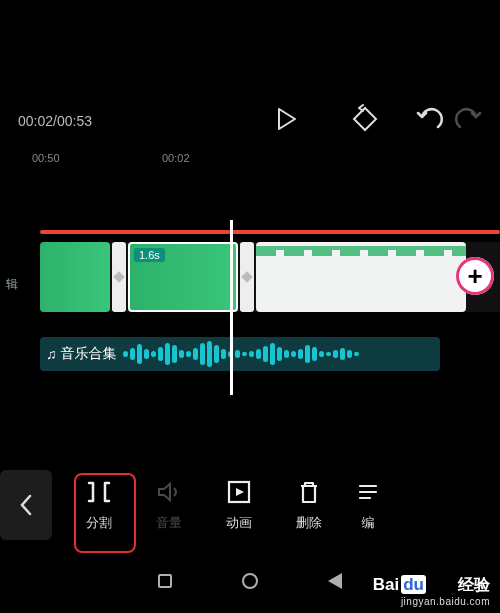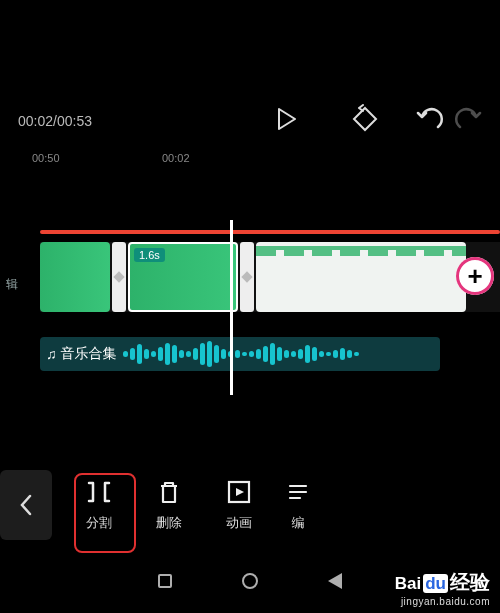--- a/index.html
+++ b/index.html
@@ -117,21 +117,21 @@
   .sq { width:14px; height:14px; border:2px solid #ccc; border-radius:2px; }
   .ci { width:16px; height:16px; border:2px solid #ccc; border-radius:50%; }
   .tr { width:0; height:0; border-top:8px solid transparent; border-bottom:8px solid transparent; border-right:14px solid #ccc; }
   
   .wm {
     position:absolute; right:10px; bottom:6px; text-align:right; color:#fff;
     font-family: Arial, sans-serif;
   }
   .wm .l1 { font-size: 17px; font-weight: bold; }
   .wm .l1 b { font-weight: 900; }
-  .wm .l1 .cn { font-size: 20px; }
+  .wm .l1 .cn { font-size: 16px; margin-left: 30px; }
   .wm .l2 { font-size: 10px; opacity:.85; letter-spacing:.5px; }
 </style>
 </head>
 <body>
 
 <div class="ctrl-bar">
   <div class="time">
     <span>00:02</span>/<span>00:53</span>
   </div>
   <div class="play">
@@ -231,34 +231,41 @@
   </div>
 
   <div class="tool">
     <svg viewBox="0 0 28 28">
       <path d="M8 5 v18 M20 5 v18 M8 5 h-4 M8 23 h-4 M20 5 h4 M20 23 h4" stroke="#eee" stroke-width="2.5" fill="none" stroke-linecap="round"></path>
     </svg>
     <span>分割</span>
   </div>
 
 
-
-  <div class="tool">
-    <svg viewBox="0 0 28 28">
-      <path d="M6 8 h16 M10 8 v-3 h8 v3 M8 8 v16 h12 v-16" stroke="#eee" stroke-width="2.2" fill="none" stroke-linejoin="round"></path>
-    </svg>
-    <span>删除</span>
+  <div class="tool dim">
+    <svg viewBox="0 0 28 28">
+      <path d="M4 11 h5 l6 -5 v16 l-6 -5 h-5 z" stroke="#4a4a4a" stroke-width="2" fill="none"></path>
+      <path d="M19 10 q4 4 0 8" stroke="#4a4a4a" stroke-width="2" fill="none"></path>
+    </svg>
+    <span>音量</span>
   </div>
 
   <div class="tool">
     <svg viewBox="0 0 28 28">
       <rect x="4" y="4" width="20" height="20" stroke="#eee" stroke-width="2.2" fill="none"></rect>
       <path d="M11 10 L19 14 L11 18 Z" fill="#eee"></path>
     </svg>
     <span>动画</span>
+  </div>
+
+  <div class="tool">
+    <svg viewBox="0 0 28 28">
+      <path d="M6 8 h16 M10 8 v-3 h8 v3 M8 8 v16 h12 v-16" stroke="#eee" stroke-width="2.2" fill="none" stroke-linejoin="round"></path>
+    </svg>
+    <span>删除</span>
   </div>
 
   <div class="tool" style="width:40px">
     <svg viewBox="0 0 28 28">
       <path d="M6 8 h16 M6 14 h16 M6 20 h10" stroke="#eee" stroke-width="2.2" fill="none" stroke-linecap="round"></path>
     </svg>
     <span>编</span>
   </div>
 </div>
 

